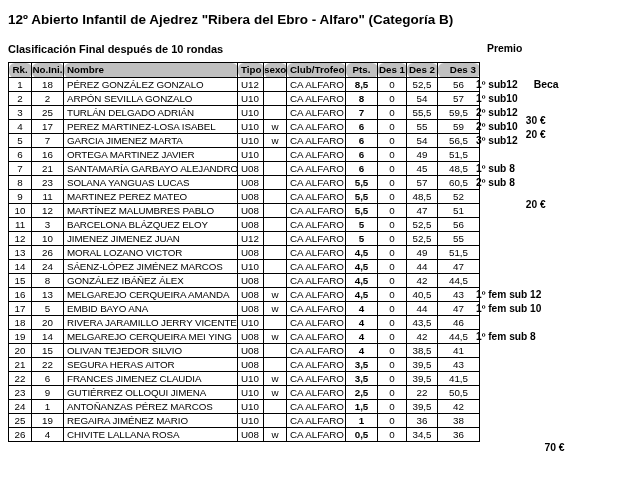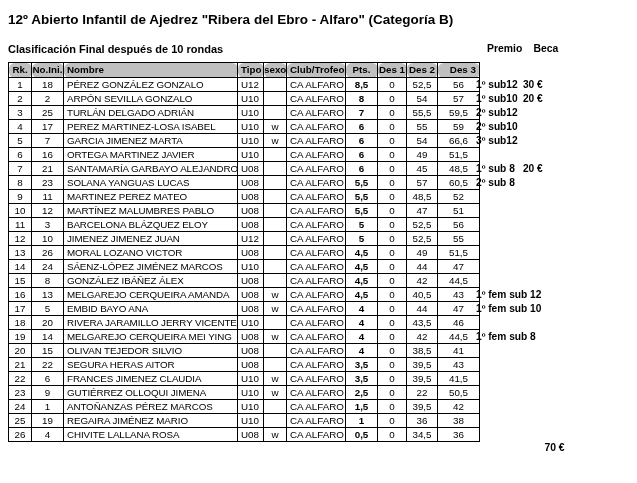--- a/index.html
+++ b/index.html
@@ -18,21 +18,21 @@
     font-size:11px; font-weight:bold; white-space:nowrap; line-height:12px;
   }
 
   
   .awards-head, .ap-row { display:flex; font-weight:bold; }
   .awards-head {
     position:absolute; left:485px; top:43px; width:152px;
     font-size:10.4px; line-height:12px;
   }
   .ah-premio, .ap-premio { width:53px; padding-left:2px; text-align:left; white-space:nowrap; overflow:visible; }
-  .ah-beca,   .ap-beca   { width:29px; white-space:nowrap; }
+  .ah-beca,   .ap-beca   { width:29px; text-align:center; white-space:nowrap;margin-top:36px; }
   .ah-trofeo, .ap-trofeo { width:35px; text-align:right; white-space:nowrap;margin-left:20px; }
   .ah-lote,   .ap-lote   { width:30px; text-align:center; white-space:nowrap; }
 
   .awards-panel { position:absolute; left:474px; top:78px; width:152px; }
   .ap-row { height:14px; line-height:14px; font-size:10.2px; }
 
   table.results {
     position:absolute; left:8px; top:62px;
     border-collapse:collapse; table-layout:fixed; width:471px;
     font-size:9.8px;
@@ -154,21 +154,21 @@
         <tr>
           <td class="c-rk">5</td>
           <td class="c-no">7</td>
           <td class="c-nombre">GARCIA JIMENEZ MARTA</td>
           <td class="c-tipo">U10</td>
           <td class="c-sexo">w</td>
           <td class="c-club">CA ALFARO</td>
           <td class="c-pts">6</td>
           <td class="c-des1">0</td>
           <td class="c-des2">54</td>
-          <td class="c-des3">66,6</td>
+          <td class="c-des3">56,5</td>
         </tr>
         <tr>
           <td class="c-rk">6</td>
           <td class="c-no">16</td>
           <td class="c-nombre">ORTEGA MARTINEZ JAVIER</td>
           <td class="c-tipo">U10</td>
           <td class="c-sexo"></td>
           <td class="c-club">CA ALFARO</td>
           <td class="c-pts">6</td>
           <td class="c-des1">0</td>

